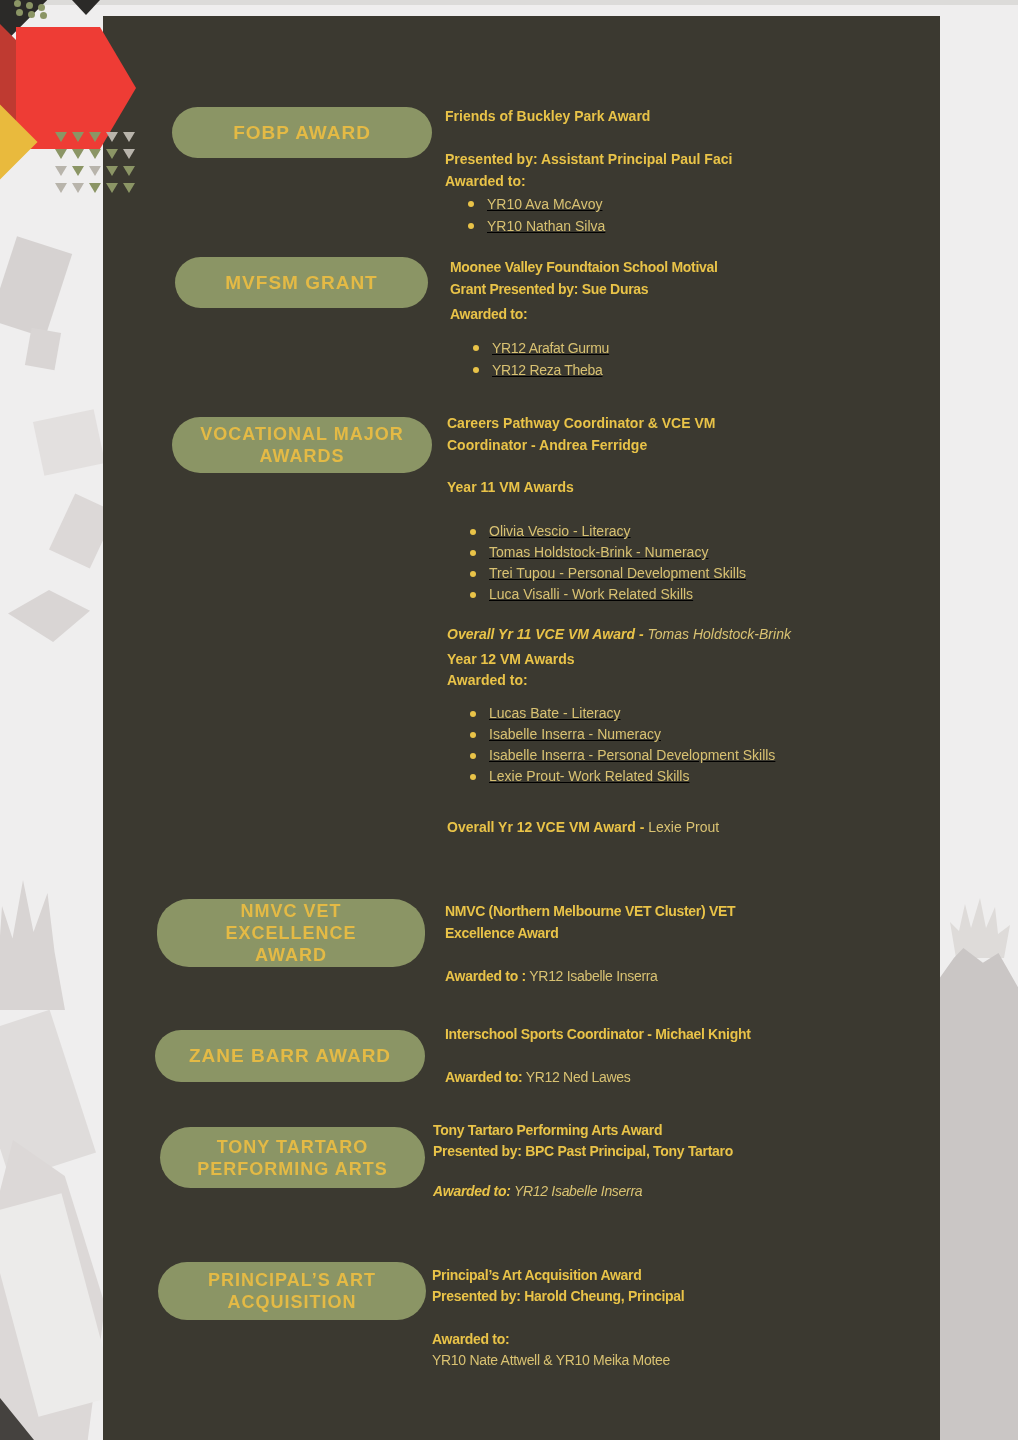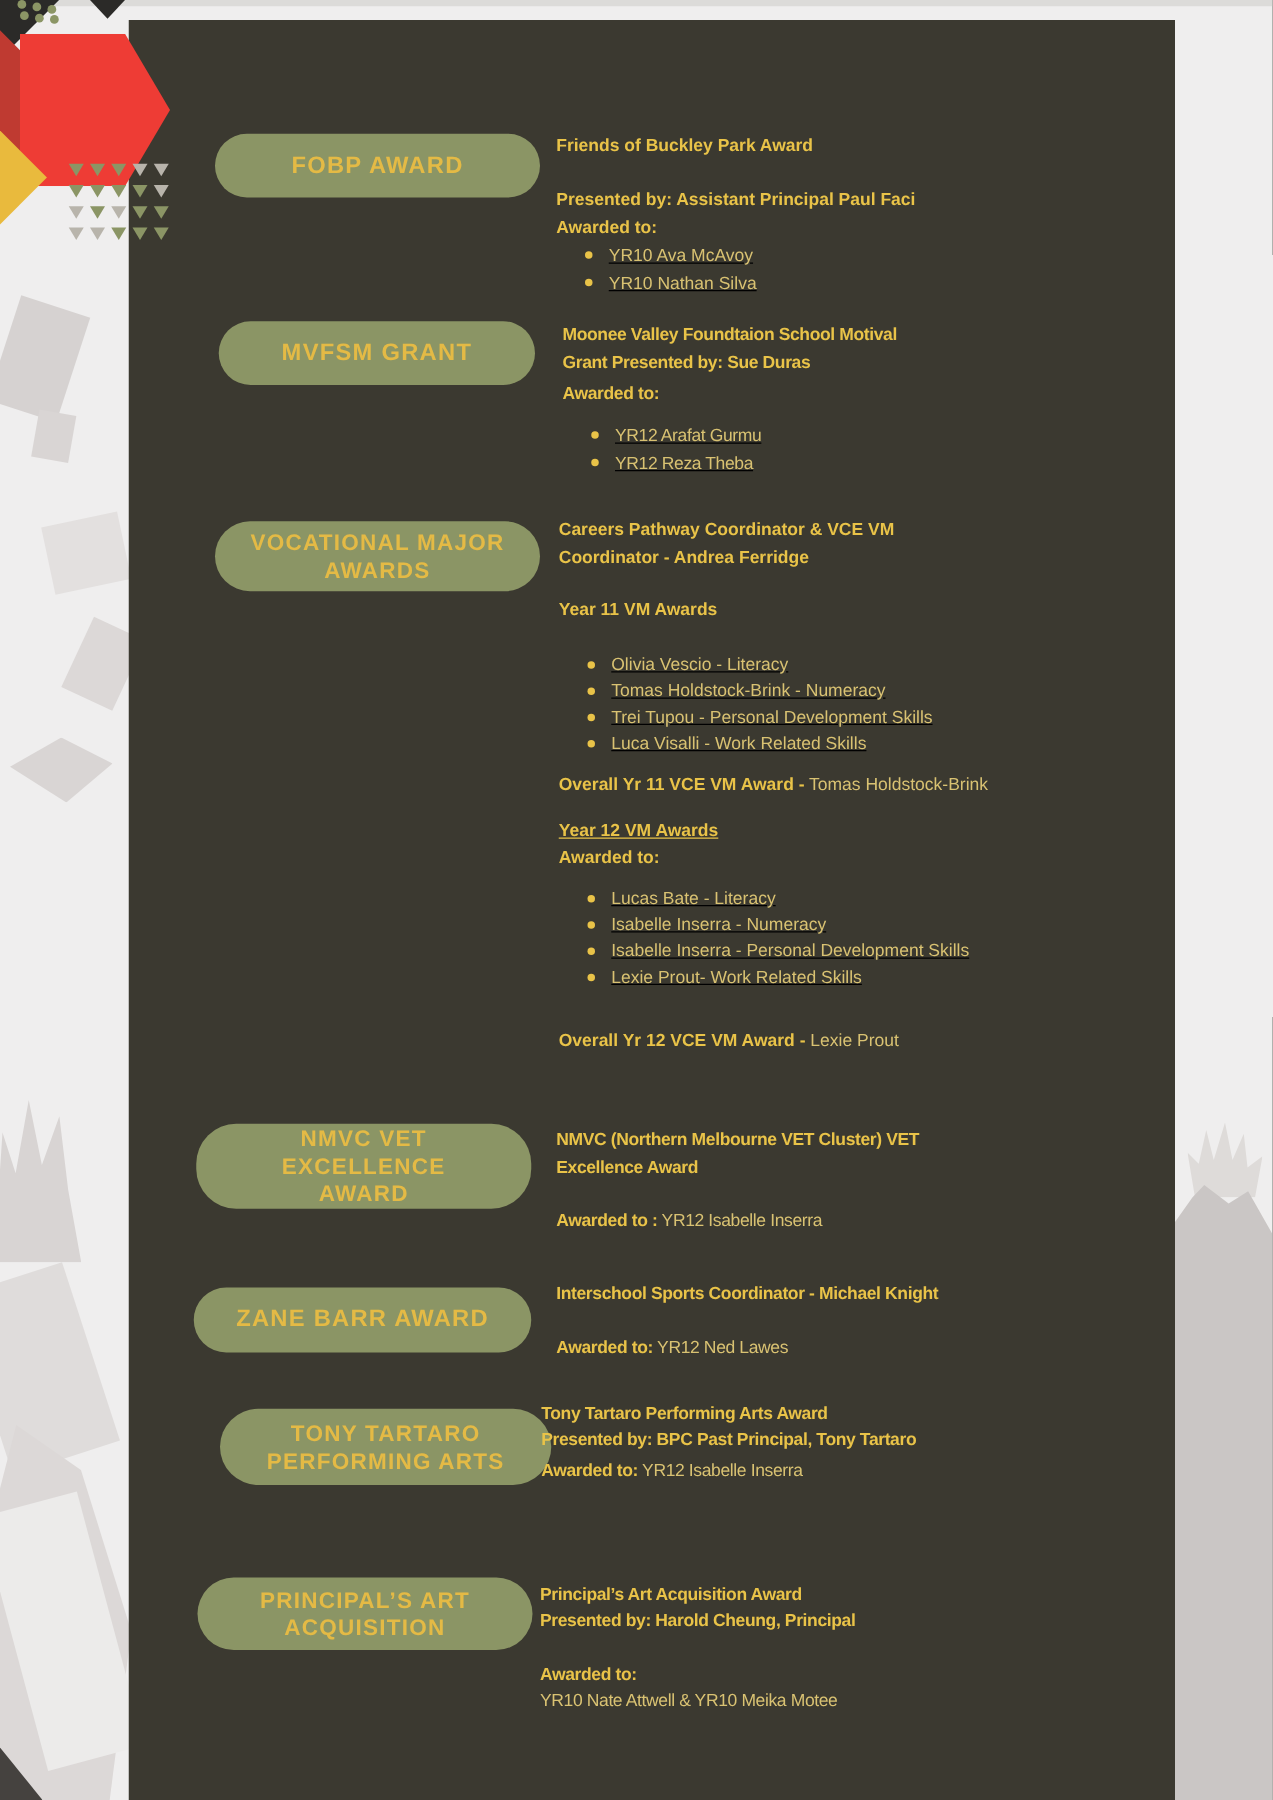--- a/index.html
+++ b/index.html
@@ -59,27 +59,27 @@
   .p1{left:69px;top:91px;width:260px;height:51px;}
   .t1{left:342px;top:89px;width:470px;}
   .p2{left:72px;top:241px;width:253px;height:51px;}
   .t2{left:347px;top:240px;width:445px;}
   .p3{left:69px;top:401px;width:260px;height:56px;font-size:18px;}
   .t3{left:344px;top:396px;width:480px;}
   .p4{left:54px;top:883px;width:268px;height:68px;padding:0 44px;font-size:18px;}
   .t4{left:342px;top:884px;width:460px;}
   .p5{left:52px;top:1014px;width:270px;height:52px;}
   .t5{left:342px;top:1007px;width:490px;}
-  .p6{left:73px;top:1111px;width:265px;height:61px;font-size:18px;}
+  .p6{left:57px;top:1111px;width:265px;height:61px;font-size:18px;}
   .t6{left:330px;top:1104px;width:495px;line-height:21px;}
   .p7{left:55px;top:1246px;width:268px;height:58px;font-size:18px;justify-content:center;}
   .t7{left:329px;top:1249px;width:480px;line-height:21px;}
 
-  .mt21{margin-top:21px;} .mt20{margin-top:20px;} .mt19{margin-top:4px;}
-  .mt18{margin-top:30px;} .mt16{margin-top:16px;text-decoration:underline;} .mt23{margin-top:23px;}
+  .mt21{margin-top:21px;} .mt20{margin-top:20px;} .mt19{margin-top:19px;font-style:italic;}
+  .mt18{margin-top:30px;} .mt16{margin-top:4px;} .mt23{margin-top:23px;}
   .mt3{margin-top:3px;} .mt1{margin-top:1px;} .mt22{margin-top:22px;}
 </style>
 </head>
 <body>
 
 <div class="page">
 
   <div class="photo cap1"></div>
   <div class="photo cap1b"></div>
   <div class="photo cap2"></div>

